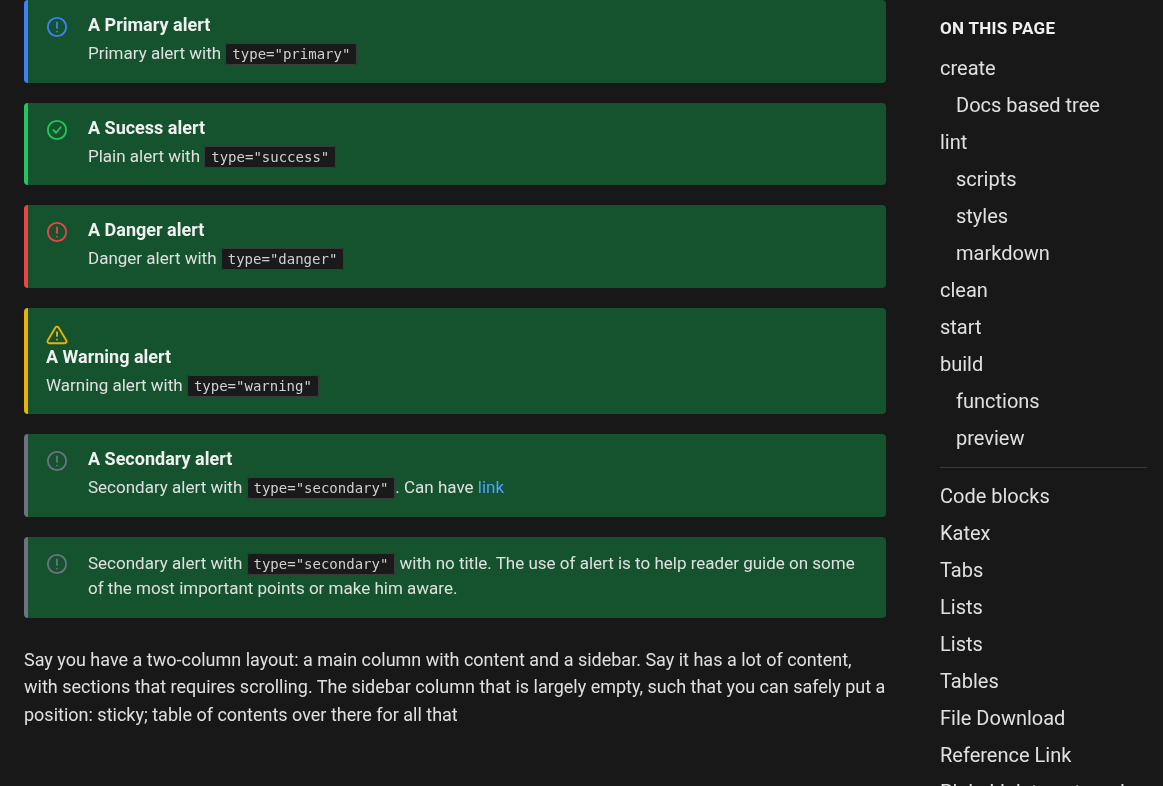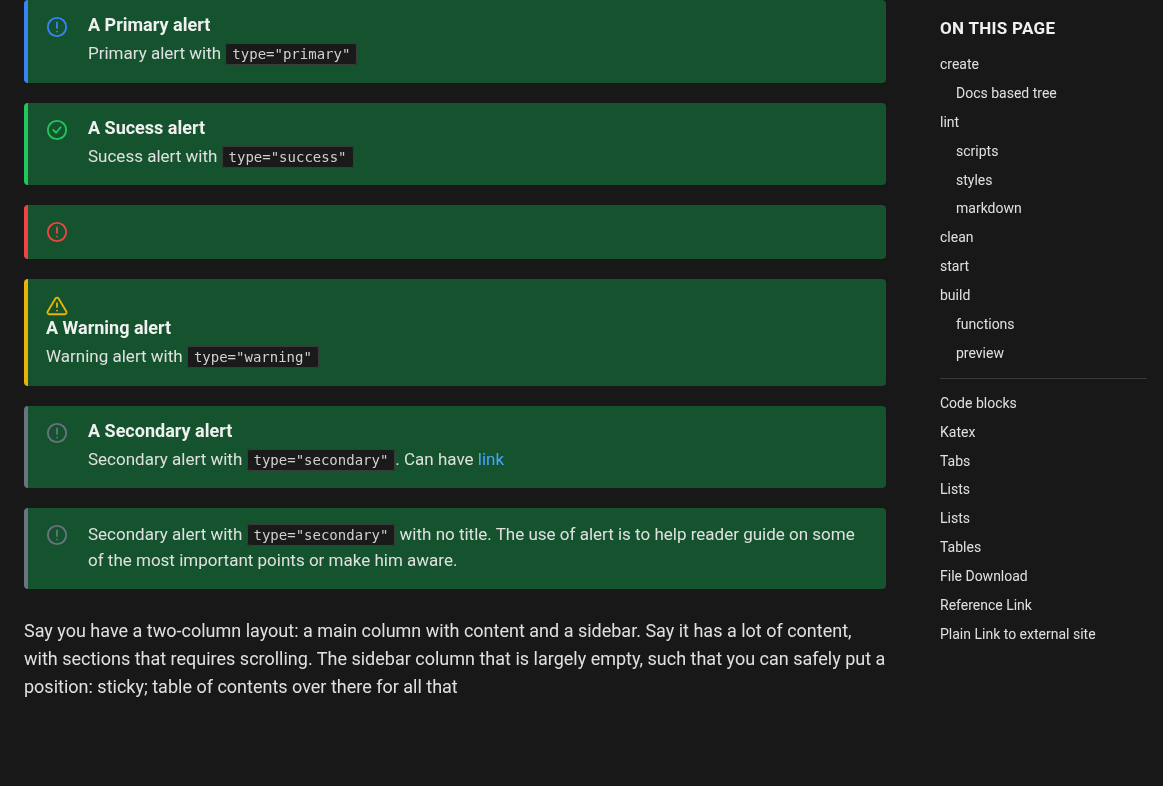--- a/index.html
+++ b/index.html
@@ -27,21 +27,21 @@
   font-size: 17px;
   margin: 6px 0 12px 0;
   letter-spacing: 0.3px;
 }
 .toc ul { list-style: none; }
 .toc li { margin: 0; }
 .toc a {
   display: block;
   color: #e0e0e0;
   text-decoration: none;
-  font-size: 14px;
+  font-size: 20px;
   padding: 5px 0;
   line-height: 1.35;
 }
 .toc .sub a { padding-left: 16px; }
 .toc-sep {
   border: none;
   border-top: 1px solid #3a3a3a;
   margin: 10px 0 10px 0;
 }
 .alert {
@@ -115,31 +115,35 @@
       </div>
       <div class="alert alert-success">
         <span class="alert-icon">
           <svg viewBox="0 0 24 24" fill="none" stroke="#22c55e" stroke-width="2" stroke-linecap="round" stroke-linejoin="round">
             <circle cx="12" cy="12" r="10"></circle>
             <polyline points="8 12 11 15 16 9"></polyline>
           </svg>
         </span>
         <div class="alert-body">
           <div class="alert-title">A Sucess alert</div>
-          <div class="alert-desc"><span>Sucess alert with </span><code>type="success"</code></div>
+          <div class="alert-desc"><span>Plain alert with </span><code>type="success"</code></div>
         </div>
       </div>
       <div class="alert alert-danger">
         <span class="alert-icon">
           <svg viewBox="0 0 24 24" fill="none" stroke="#ef4444" stroke-width="2" stroke-linecap="round" stroke-linejoin="round">
             <circle cx="12" cy="12" r="10"></circle>
             <line x1="12" y1="7" x2="12" y2="13"></line>
             <line x1="12" y1="17" x2="12.01" y2="17"></line>
           </svg>
         </span>
+        <div class="alert-body">
+          <div class="alert-title">A Danger alert</div>
+          <div class="alert-desc"><span>Danger alert with </span><code>type="danger"</code></div>
+        </div>
       </div>
       <div class="alert alert-warning">
         <span class="alert-icon">
           <svg viewBox="0 0 24 24" fill="none" stroke="#eab308" stroke-width="2" stroke-linecap="round" stroke-linejoin="round">
             <path d="M10.29 3.86L1.82 18a2 2 0 0 0 1.71 3h16.94a2 2 0 0 0 1.71-3L13.71 3.86a2 2 0 0 0-3.42 0z"></path>
             <line x1="12" y1="9" x2="12" y2="13"></line>
             <line x1="12" y1="17" x2="12.01" y2="17"></line>
           </svg>
         </span>
         <div class="alert-body">

